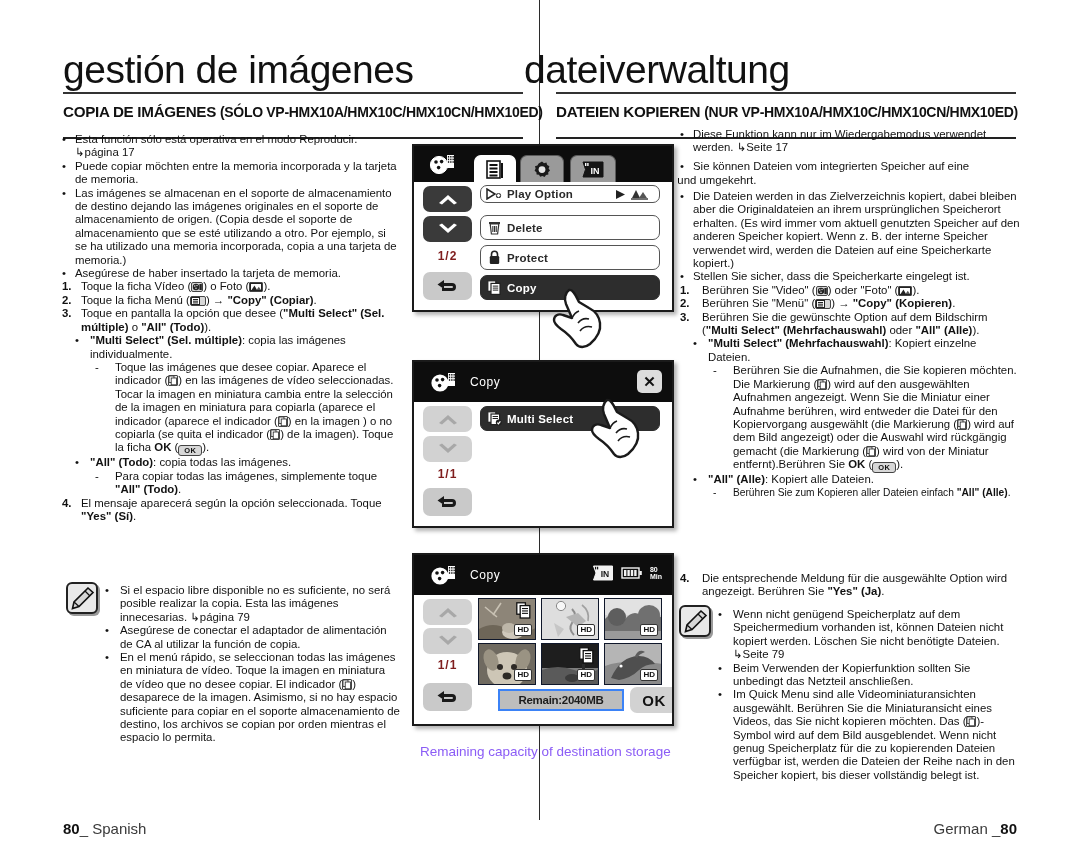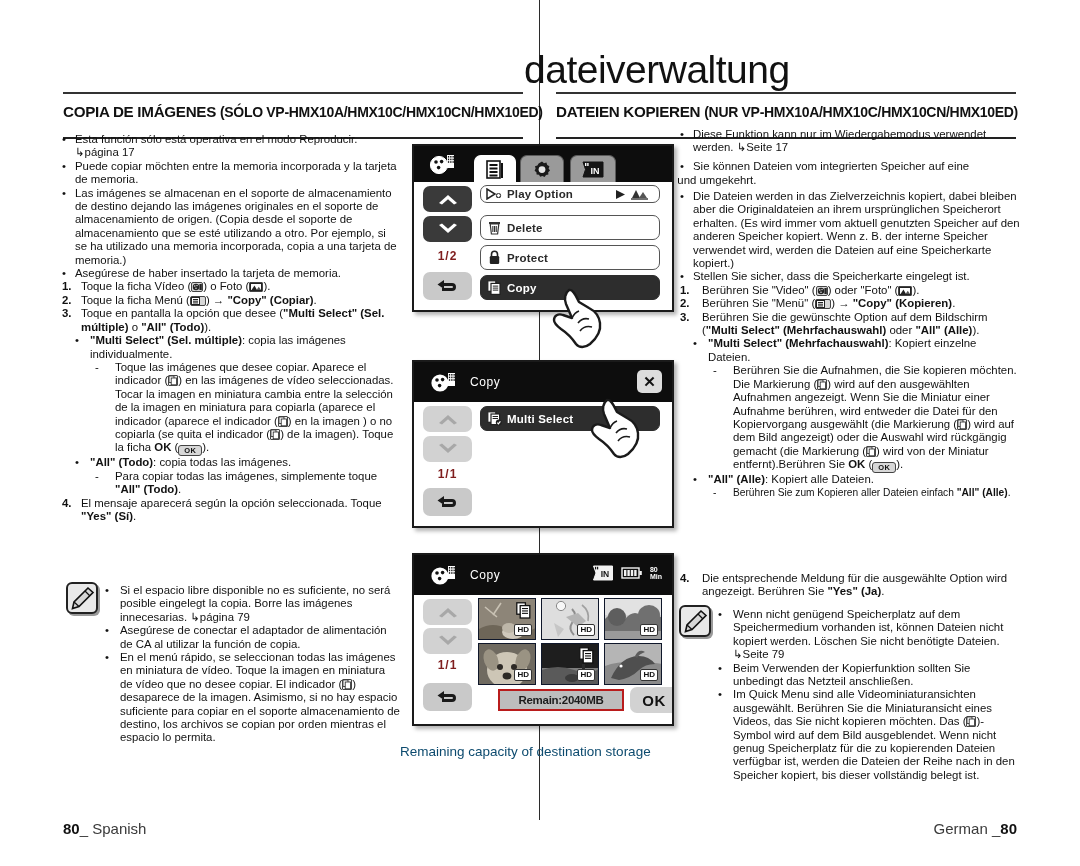--- a/index.html
+++ b/index.html
@@ -195,21 +195,21 @@
     font-size: 8px; font-weight: bold; padding: 0 2px; line-height: 10px;
     color: #111;
   }
   .thumb .copymark {
     position: absolute; right: 4px; top: 3px;
     width: 15px; height: 17px;
   }
 
   .remain {
     position: absolute;
-    border: 2px solid #b91c1c;
+    border: 2px solid #3b82f6;
     background: #bdbdbd;
     color: #1d1d1d;
     font-size: 11.5px; font-weight: bold;
     display: flex; align-items: center; justify-content: center;
     letter-spacing: -.3px;
   }
   .okbtn {
     position: absolute;
     background: #d2d2d2;
     border-radius: 7px;
@@ -227,39 +227,41 @@
 
   
   .leader {
     position: absolute;
     background: #2b2b2b;
     width: 1px;
   }
   .caption {
     position: absolute;
     font-size: 13.5px;
-    color: #0c4a6e;
+    color: #8b5cf6;
     white-space: nowrap;
+    margin-left: 20px;
   }
 
   
   .footer {
     position: absolute;
     font-size: 15px;
     color: #3a3a3a;
   }
   .footer b { color: #111; }
 </style>
 </head>
 <body>
 
 <div id="page">
 
   <div class="v-divider"></div>
 
+  <div class="col-title" style="left:63px; top:50px;">gestión de imágenes</div>
   <div class="col-title-rule" style="left:63px; top:92px; width:460px;"></div>
 
   <div class="col-title" style="left:524px; top:50px;">dateiverwaltung</div>
   <div class="col-title-rule" style="left:556px; top:92px; width:460px;"></div>
 
   <div class="sec-head" style="left:63px; top:104px; width:460px;">
     <span>COPIA DE IMÁGENES</span>
     <span class="sm">(SÓLO VP-HMX10A/HMX10C/HMX10CN/HMX10ED)</span>
   </div>
 
@@ -362,21 +364,21 @@
     <svg width="28" height="28" viewBox="0 0 28 28">
       <path d="M20 4 L6 18 L4.5 24.5 L11 22.5 L25 8.5 Z" fill="#d6d6d6" stroke="#111" stroke-width="1.6"></path>
       <path d="M6 18 L11 22.5" stroke="#111" stroke-width="1.3"></path>
       <path d="M17 7 L22 12" stroke="#111" stroke-width="1.3"></path>
     </svg>
   </div>
 
   <div class="txt" style="left:105px; top:584px; width:295px;">
     <div class="row">
       <span class="mk b-dot2">•</span>
-      <span class="body"><span>Si el espacio libre disponible no es suficiente, no será posible eingelegt la copia. Borre las imágenes innecesarias. </span><span class="arrow"></span><span>página 79</span></span>
+      <span class="body"><span>Si el espacio libre disponible no es suficiente, no será posible realizar la copia. Esta las imágenes innecesarias. </span><span class="arrow"></span><span>página 79</span></span>
     </div>
     <div class="row">
       <span class="mk b-dot2">•</span>
       <span class="body">Asegúrese de conectar el adaptador de alimentación de CA al utilizar la función de copia.</span>
     </div>
     <div class="row">
       <span class="mk b-dot2">•</span>
       <span class="body"><span>En el menú rápido, se seleccionan todas las imágenes en miniatura de vídeo. Toque la imagen en miniatura de vídeo que no desee copiar. El indicador (</span><span class="g g-copy"><svg width="8" height="9" viewBox="0 0 8 9">
               <rect x="0" y="0" width="5" height="6.5" fill="#fff" stroke="#222" stroke-width=".8"></rect>
               <rect x="2.2" y="2" width="5.3" height="6.8" fill="#fff" stroke="#222" stroke-width=".8"></rect>

